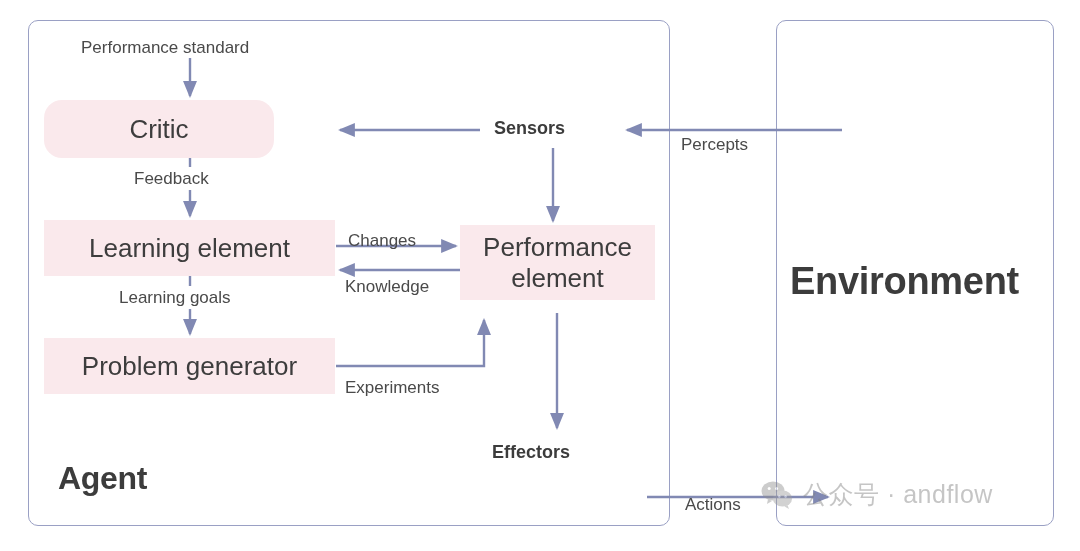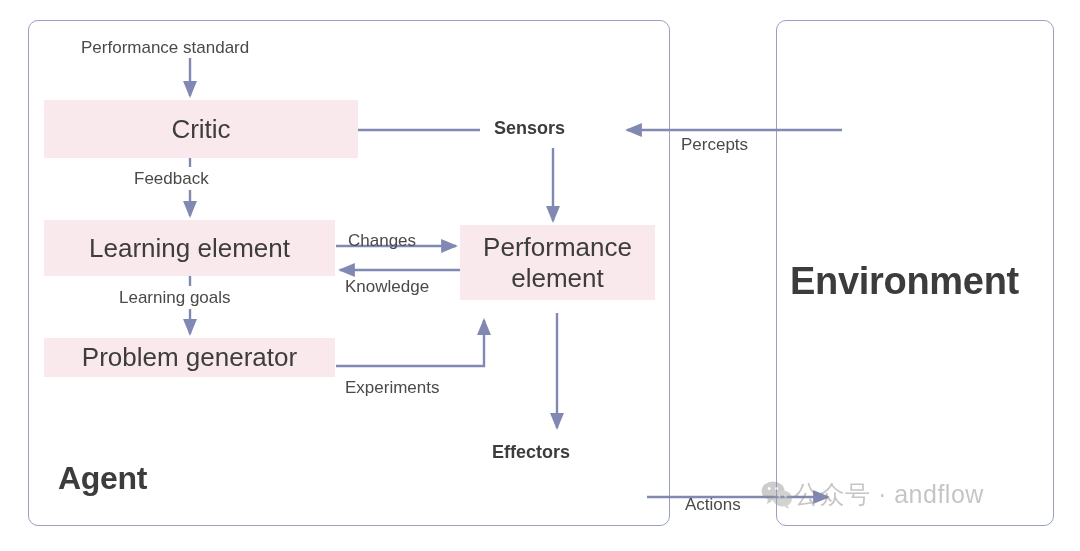--- a/index.html
+++ b/index.html
@@ -46,23 +46,23 @@
     background: #fae9ec;
     color: #3d3d3d;
     display: flex;
     align-items: center;
     justify-content: center;
     text-align: center;
     font-size: 26px;
     line-height: 1.18;
     box-sizing: border-box;
   }
-  #box-critic   { left: 44px;  top: 100px; width: 314px; height: 58px; }
+  #box-critic   { left: 44px;  top: 100px; width: 230px; height: 58px; border-radius: 18px; }
   #box-learning { left: 44px;  top: 220px; width: 291px; height: 56px; }
-  #box-problem  { left: 44px;  top: 338px; width: 291px; height: 39px; }
+  #box-problem  { left: 44px;  top: 338px; width: 291px; height: 56px; }
   #box-perf     { left: 460px; top: 225px; width: 195px; height: 75px; }
 
   
   .bold-node {
     position: absolute;
     font-weight: bold;
     font-size: 18px;
     color: #3c3c3c;
     white-space: nowrap;
   }
@@ -94,21 +94,21 @@
     pointer-events: none;
   }
 
   
   #watermark {
     position: absolute;
     left: 760px;
     top: 478px;
     display: flex;
     align-items: center;
-    gap: 0;
+    gap: 9px;
     opacity: 0.45;
   }
   #watermark .wm-text {
     font-size: 25px;
     color: #808080;
     white-space: nowrap;
     letter-spacing: 0.5px;
   }
   .wechat-icon { display: block; }
 </style>

